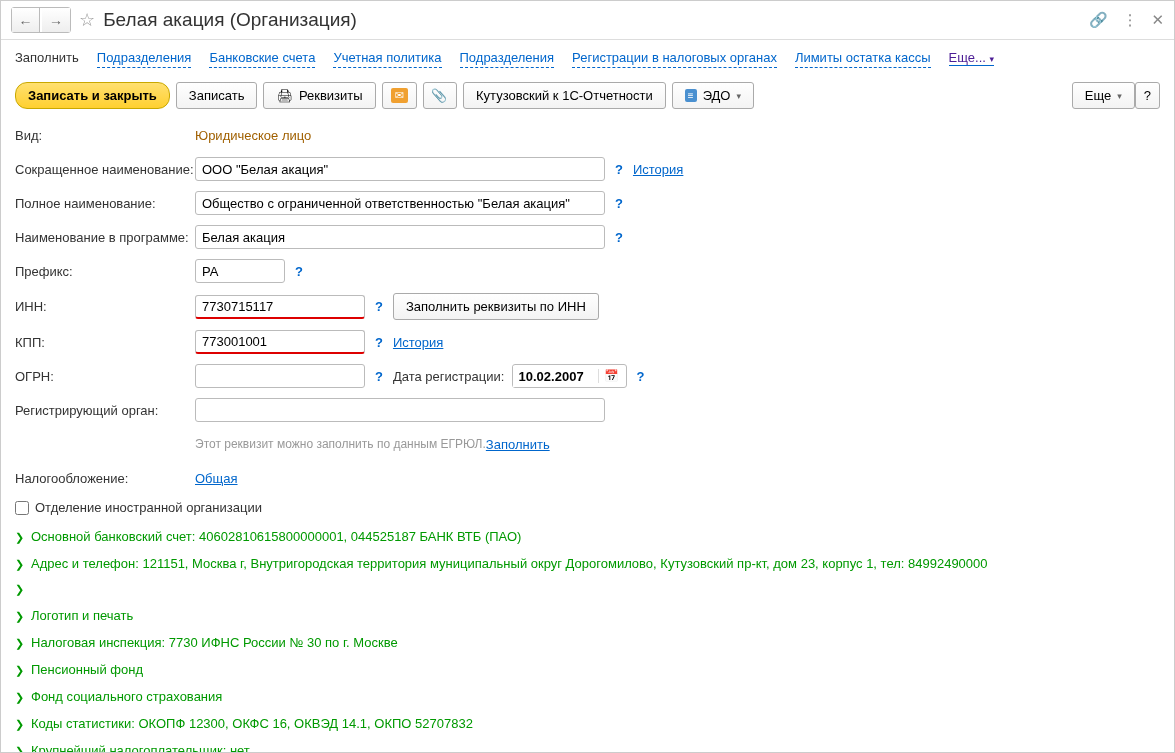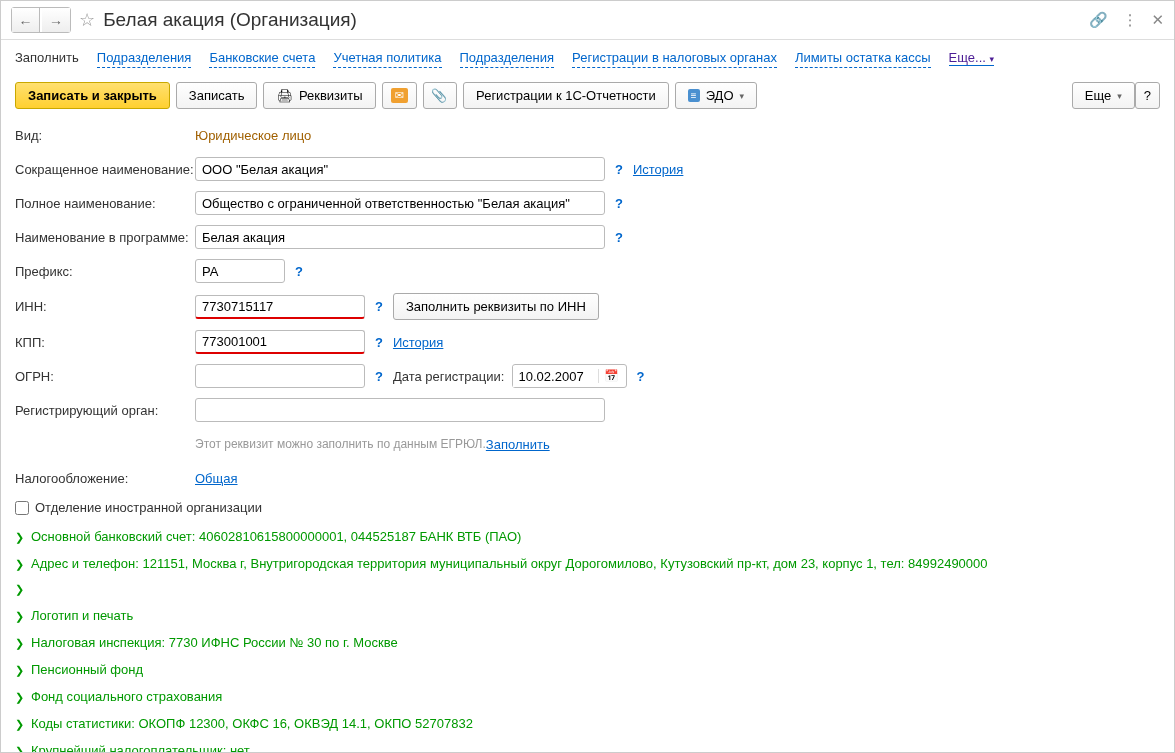--- a/index.html
+++ b/index.html
@@ -18,39 +18,39 @@
 
 
 .tabs { display: flex; gap: 18px; padding: 10px 14px 0; font-size: 13px; align-items: baseline; }
 .tab { color: #0066cc; border-bottom: 1px dashed #0066cc; cursor: pointer; padding-bottom: 2px; }
 .tab.active { color: #333; border: none; font-weight: normal; }
 .tab-more { color: #4c1d95; border-bottom: 1px solid #0066cc; cursor: pointer; }
 
 
 .toolbar { display: flex; gap: 6px; padding: 14px 14px 10px; align-items: center; }
 .btn { border: 1px solid #aaa; border-radius: 3px; padding: 5px 12px; background: linear-gradient(#fff,#f3f3f3); cursor: pointer; font-size: 13px; display: inline-flex; align-items: center; gap: 6px; }
-.btn.primary { background: linear-gradient(#ffe070,#ffd030); border-color: #c9a800; font-weight: bold; }
+.btn.primary { background: linear-gradient(#ffe070,#ffd030); border-color: #c9a800; font-weight: bold; border-radius: 12px; }
 .btn.icon-only { padding: 5px 8px; }
 .btn .arrow { font-size: 9px; color: #666; }
 .toolbar-right { margin-left: auto; display: flex; }
 
 
 .form { padding: 4px 14px; }
 .row { display: flex; align-items: center; margin-bottom: 10px; min-height: 24px; }
 .lbl { width: 180px; flex-shrink: 0; }
 .val { color: #a06000; }
 .inp { border: 1px solid #bbb; border-radius: 3px; padding: 3px 6px; font-size: 13px; height: 24px; }
 .inp.w1 { width: 410px; }
 .inp.w2 { width: 90px; }
 .inp.w3 { width: 160px; }
 .help { color: #0066cc; font-weight: bold; margin: 0 10px; cursor: pointer; }
 .link { color: #0066cc; text-decoration: underline; cursor: pointer; }
 .hint { color: #999; font-size: 12px; }
 .date-picker { display: inline-flex; align-items: center; border: 1px solid #bbb; border-radius: 3px; height: 24px; }
-.date-picker input { border: none; padding: 3px 6px; width: 85px; font-size: 13px; outline: none; }
+.date-picker input { border: none; padding: 3px 6px; width: 85px; font-size: 13px; outline: none; font-weight: bold; }
 .date-picker .cal { padding: 0 6px; color: #666; border-left: 1px solid #ddd; cursor: pointer; font-size: 12px; }
 .red-underline { border-bottom: 2px solid #d00; }
 .chk-row { display: flex; align-items: flex-end; gap: 6px; margin: 6px 0 10px; }
 .chk { width: 14px; height: 14px; }
 
 
 .sections { padding: 0 14px; }
 .sec { display: flex; align-items: baseline; gap: 6px; margin-bottom: 12px; cursor: pointer; }
 .chev { color: #009900; font-size: 11px; width: 10px; }
 .sec-txt { color: #009900; }
@@ -96,21 +96,21 @@
   <button class="btn">
         <span class="i-print"></span>
         <span>Реквизиты</span>
       </button>
   <button class="btn icon-only">
         <span class="i-mail">✉</span>
       </button>
   <button class="btn icon-only">
         <span class="i-clip"></span>
       </button>
-  <button class="btn">Регистрации к 1С-Отчетности</button>
+  <button class="btn">Кутузовский к 1С-Отчетности</button>
   <button class="btn">
         <span class="i-edo">≡</span>
         <span>ЭДО</span>
         <span class="arrow">▾</span>
       </button>
   <div class="toolbar-right">
     <button class="btn">
           <span>Еще</span> 
           <span class="arrow">▾</span>
         </button>

